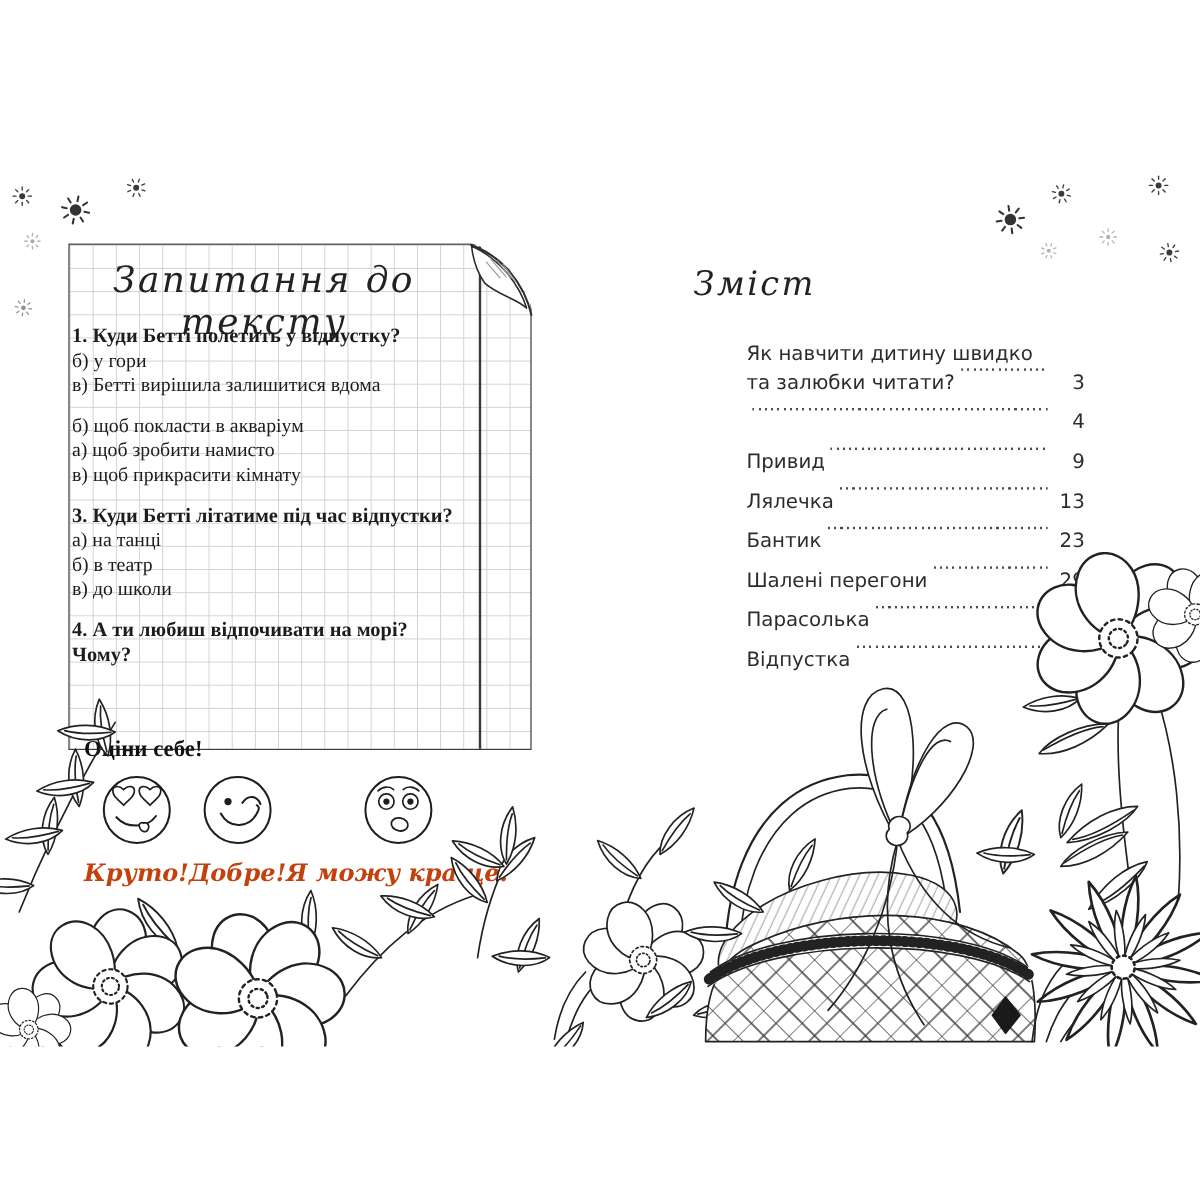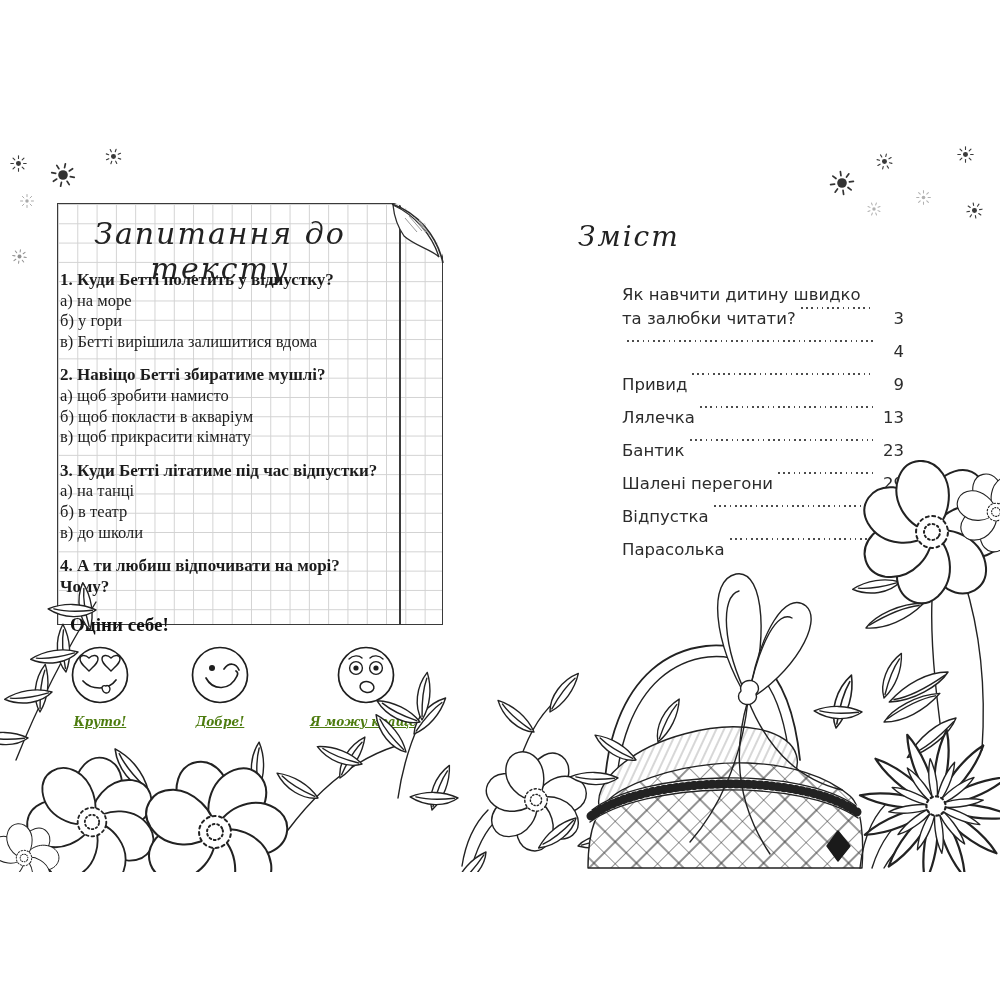--- a/index.html
+++ b/index.html
@@ -24,21 +24,21 @@
   .qblock{margin-bottom:13px;}
   .qtext{font-weight:bold;font-size:17px;line-height:20.6px;}
   .opt{font-size:16.5px;line-height:20.6px;}
 
   
   .self-check{position:absolute;left:70px;top:614px;width:352px;}
   .self-heading{margin:0;font-size:19px;font-weight:bold;color:#111;}
   .faces{display:flex;justify-content:space-between;margin-top:9px;}
   .face-fig{margin:0;display:flex;flex-direction:column;align-items:center;}
   .face-label{margin-top:10px;font-family:"DejaVu Serif", serif;font-style:italic;
-        font-weight:700;font-size:12px;color:#4d7c0f;white-space:nowrap;text-decoration:underline;}
+        font-weight:700;font-size:20px;color:#c2410c;white-space:nowrap;}
 
   
   .toc-title{margin:0;position:absolute;left:578px;top:220px;width:326px;text-align:left;
         font-family:"DejaVu Serif", serif;font-style:italic;font-weight:400;
         font-size:28px;letter-spacing:2px;color:#222;}
   .toc{position:absolute;left:578px;top:283px;width:326px;
         font-family:"DejaVu Sans", sans-serif;font-size:16.5px;color:#2c2c2c;}
   .toc-entry{margin-bottom:9px;margin-left:44px;}
   .toc-row{display:flex;align-items:flex-start;line-height:24px;}
   .toc-name{white-space:nowrap;}
@@ -201,28 +201,26 @@
       </svg></span>
 
   <section class="note">
     <div class="margin-line"></div>
 
     <h1 class="note-title">Запитання до тексту</h1>
 
     <div class="note-body">
       <div class="qblock">
         <div class="qtext">1. Куди Бетті полетить у відпустку?</div>
-        <div class="opt">а) на море</div>
         <div class="opt">б) у гори</div>
         <div class="opt">в) Бетті вирішила залишитися вдома</div>
       </div>
       <div class="qblock">
-        <div class="qtext">2. Навіщо Бетті збиратиме мушлі?</div>
+        <div class="opt">б) щоб покласти в акваріум</div>
         <div class="opt">а) щоб зробити намисто</div>
-        <div class="opt">б) щоб покласти в акваріум</div>
         <div class="opt">в) щоб прикрасити кімнату</div>
       </div>
       <div class="qblock">
         <div class="qtext">3. Куди Бетті літатиме під час відпустки?</div>
         <div class="opt">а) на танці</div>
         <div class="opt">б) в театр</div>
         <div class="opt">в) до школи</div>
       </div>
       <div class="qblock">
         <div class="qtext">4. А ти любиш відпочивати на морі? Чому?</div>
@@ -311,28 +309,28 @@
       <span class="toc-name">Бантик</span>
       <span class="dots"></span>
       <span class="pg">23</span>
     </div>
     <div class="toc-entry toc-row">
       <span class="toc-name">Шалені перегони</span>
       <span class="dots"></span>
       <span class="pg">29</span>
     </div>
     <div class="toc-entry toc-row">
+      <span class="toc-name">Парасолька</span>
+      <span class="dots"></span>
+      <span class="pg">35</span>
+    </div>
+    <div class="toc-entry toc-row">
       <span class="toc-name">Відпустка</span>
       <span class="dots"></span>
       <span class="pg">41</span>
-    </div>
-    <div class="toc-entry toc-row">
-      <span class="toc-name">Парасолька</span>
-      <span class="dots"></span>
-      <span class="pg">35</span>
     </div>
   </nav>
 
   <svg class="flora" width="1000" height="412" viewBox="0 0 1000 412">
     <defs>
       <path id="petal" d="M0,0 C-15,-5 -25,-26 -15,-42 C-7,-54 9,-52 15,-38 C20,-26 14,-6 0,0 Z"></path>
       <g id="rosette">
         <use href="#petal"></use>
         <use href="#petal" transform="rotate(51.5)"></use>
         <use href="#petal" transform="rotate(103)"></use>

